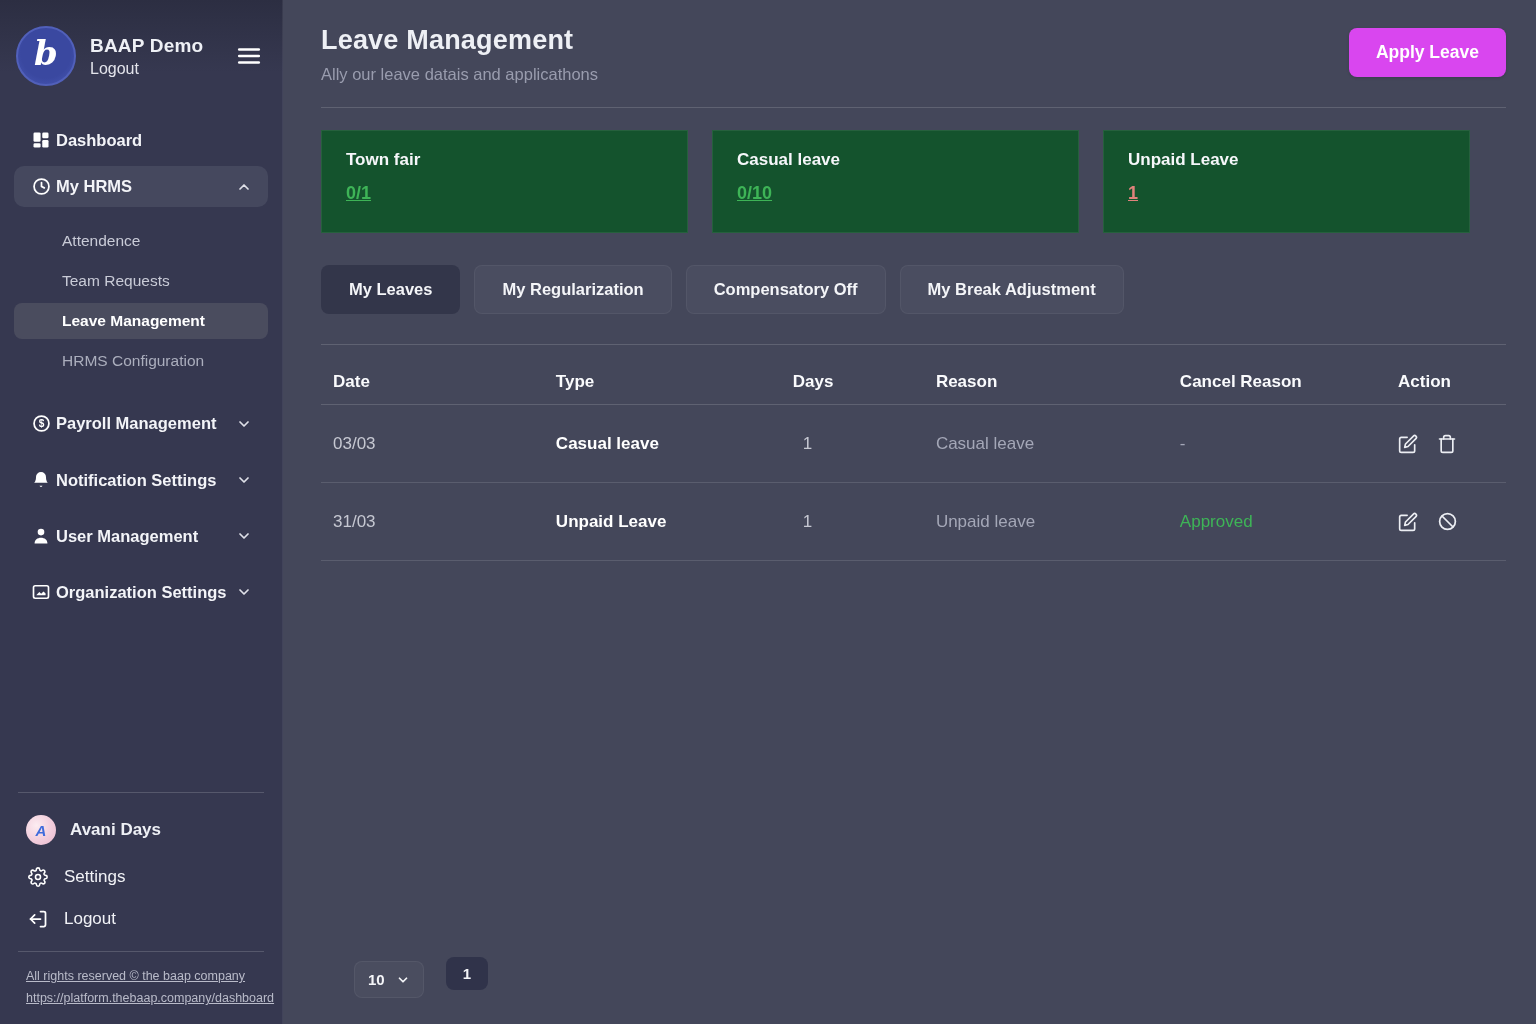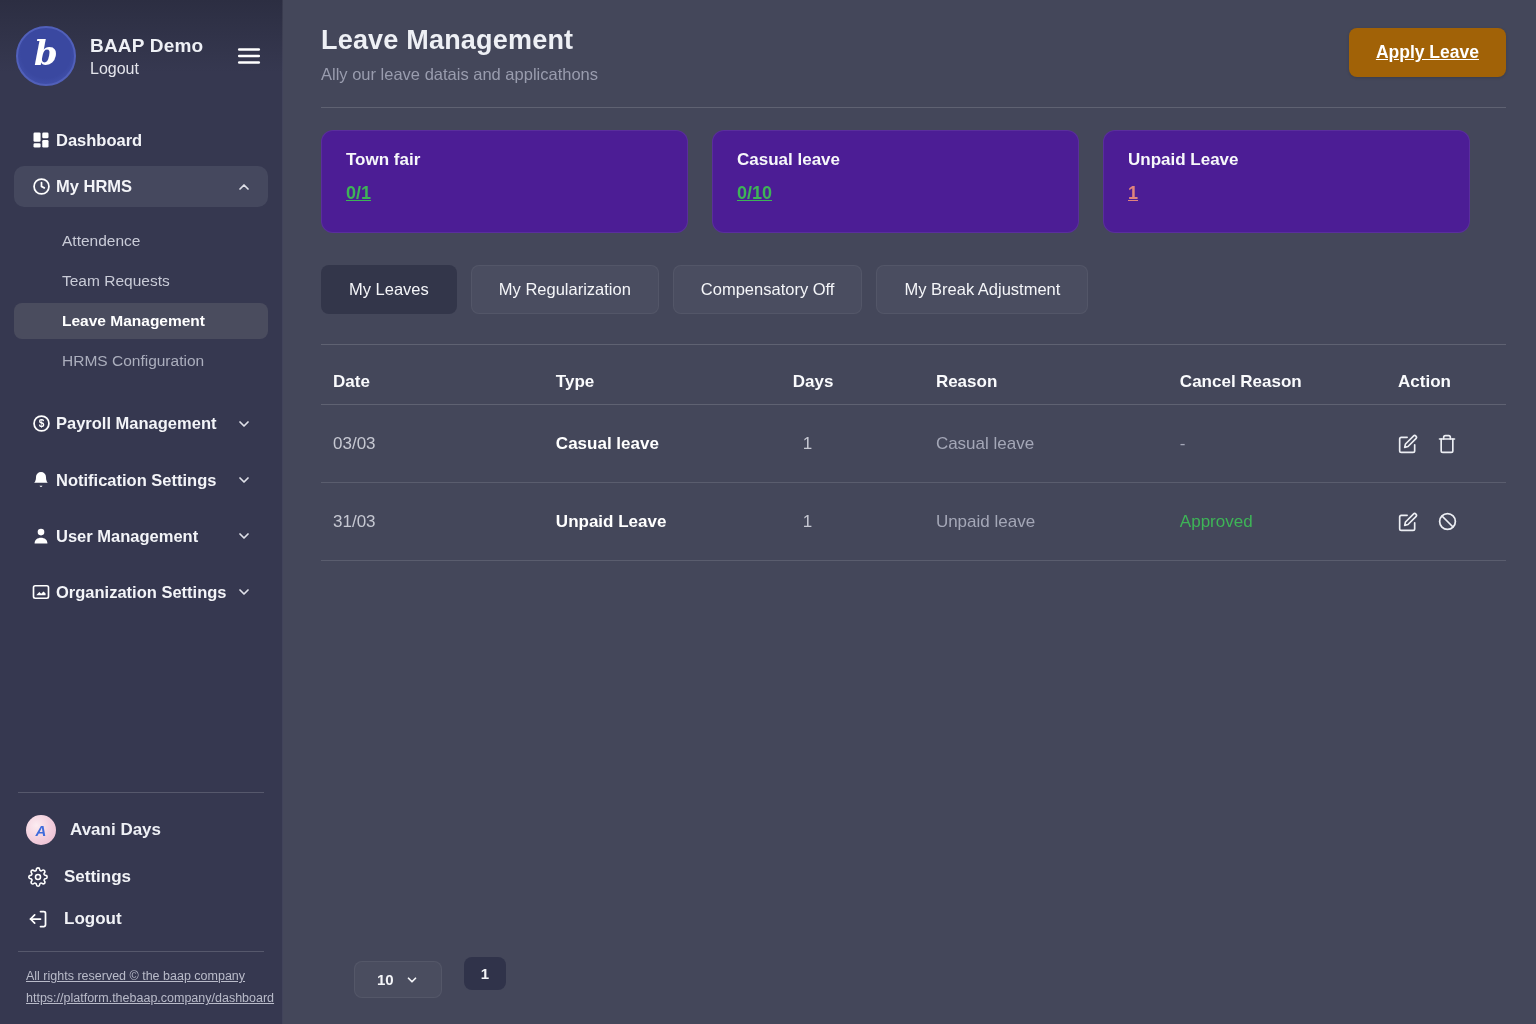--- a/index.html
+++ b/index.html
@@ -57,56 +57,55 @@
   .sb-divider { height: 1px; background: rgba(255,255,255,0.16); margin: 0 4px; }
   .user-row { display: flex; align-items: center; gap: 14px; padding: 22px 12px 0 12px; }
   .avatar {
     width: 30px; height: 30px; border-radius: 50%;
     background: radial-gradient(circle at 35% 35%, #fcecf1, #f2cddc 55%, #e9b8cd);
     display: flex; align-items: center; justify-content: center;
     color: #3f6bdb; font-weight: 800; font-style: italic; font-size: 15px;
   }
   .user-name { font-size: 17px; font-weight: 700; }
   .sb-link { display: flex; align-items: flex-end; gap: 15px; padding: 0 13px; margin-top: 22px;
-             font-size: 17px; font-weight: 700; color: #f1f2f6; cursor: pointer; }
+             font-size: 17px; font-weight: 400; color: #f1f2f6; cursor: pointer; }
   .sb-link .nav-icon { width: 22px; }
   .sb-bottom .sb-divider.lower { margin-top: 22px; }
   .sb-footer { padding: 14px 12px 0 12px; font-size: 12.5px; color: #b9bbc9; line-height: 1.75; text-decoration: underline; }
 
   
   .main { flex: 1; display: flex; flex-direction: column; padding: 0 30px 0 38px; overflow: hidden; }
 
   .main-header {
     display: flex; align-items: flex-start; justify-content: space-between;
     padding: 25px 0 23px 0; border-bottom: 1px solid rgba(255,255,255,0.15);
   }
   .page-title { font-size: 27px; font-weight: 700; letter-spacing: .2px; }
   .page-subtitle { font-size: 16.5px; color: #999cae; margin-top: 9px; }
   .apply-btn {
-    background: #a16207; color: #fff; border: none; border-radius: 8px;
+    background: #d946ef; color: #fff; border: none; border-radius: 8px;
     font-family: inherit; font-size: 17.5px; font-weight: 700;
     padding: 14px 27px; margin-top: 3px; cursor: pointer;
     box-shadow: 0 1px 3px rgba(0,0,0,0.15);
-    text-decoration: underline;
   }
 
   .cards { display: flex; gap: 24px; margin-top: 22px; }
   .card {
     width: 367px; height: 103px;
-    background: #4c1d95; border: 1px solid rgba(255,255,255,0.08);
-    border-radius: 12px; padding: 19px 24px;
+    background: #14532d; border: 1px solid rgba(255,255,255,0.08);
+    border-radius: 0; padding: 19px 24px;
   }
   .card-title { font-size: 17px; font-weight: 700; color: #f6f7fa; }
   .card-value { font-size: 18px; font-weight: 700; margin-top: 13px; text-decoration: underline; }
 
   .tabs { display: flex; gap: 14px; margin-top: 32px; }
   .tab {
     height: 49px; display: flex; align-items: center; padding: 0 27px;
     border-radius: 8px; background: #4a4d60;
-    font-size: 16.5px; font-weight: 400; color: #f4f5f8; cursor: pointer;
+    font-size: 16.5px; font-weight: 700; color: #f4f5f8; cursor: pointer;
     border: 1px solid rgba(255,255,255,0.05);
   }
   .tab.active { background: #33364a; border-color: transparent; }
 
   .table { margin-top: 30px; border-top: 1px solid rgba(255,255,255,0.15); }
   .trow {
     display: grid;
     grid-template-columns: 19% 20.2% 12.2% 20.8% 18.6% 9.2%;
     align-items: center; padding-left: 12px;
   }
@@ -119,21 +118,21 @@
   .cell-reason { color: #a4a7b7; }
   .cell-cancel { color: #a4a7b7; }
   .actions { display: flex; align-items: center; gap: 19px; color: #eceef3; }
   .action-btn { cursor: pointer; color: #eceef3; background: none; border: none; padding: 0; }
 
   .spacer { flex: 1; }
   .pagination { display: flex; align-items: center; gap: 22px; margin: 0 0 26px 33px; }
   .page-size {
     display: flex; align-items: center; gap: 11px;
     background: #4a4d5f; border: 1px solid rgba(255,255,255,0.06);
-    border-radius: 8px; padding: 9px 22px;
+    border-radius: 8px; padding: 9px 13px;
     font-size: 15px; font-weight: 700; color: #f4f5f8; cursor: pointer; margin-top: 12px;
   }
   .page-btn {
     background: #30334a; border: none; border-radius: 8px; padding: 8px 17px;
     font-family: inherit; font-size: 15px; font-weight: 700; color: #f4f5f8; cursor: pointer;
   }
 </style>
 </head>
 <body>
 

